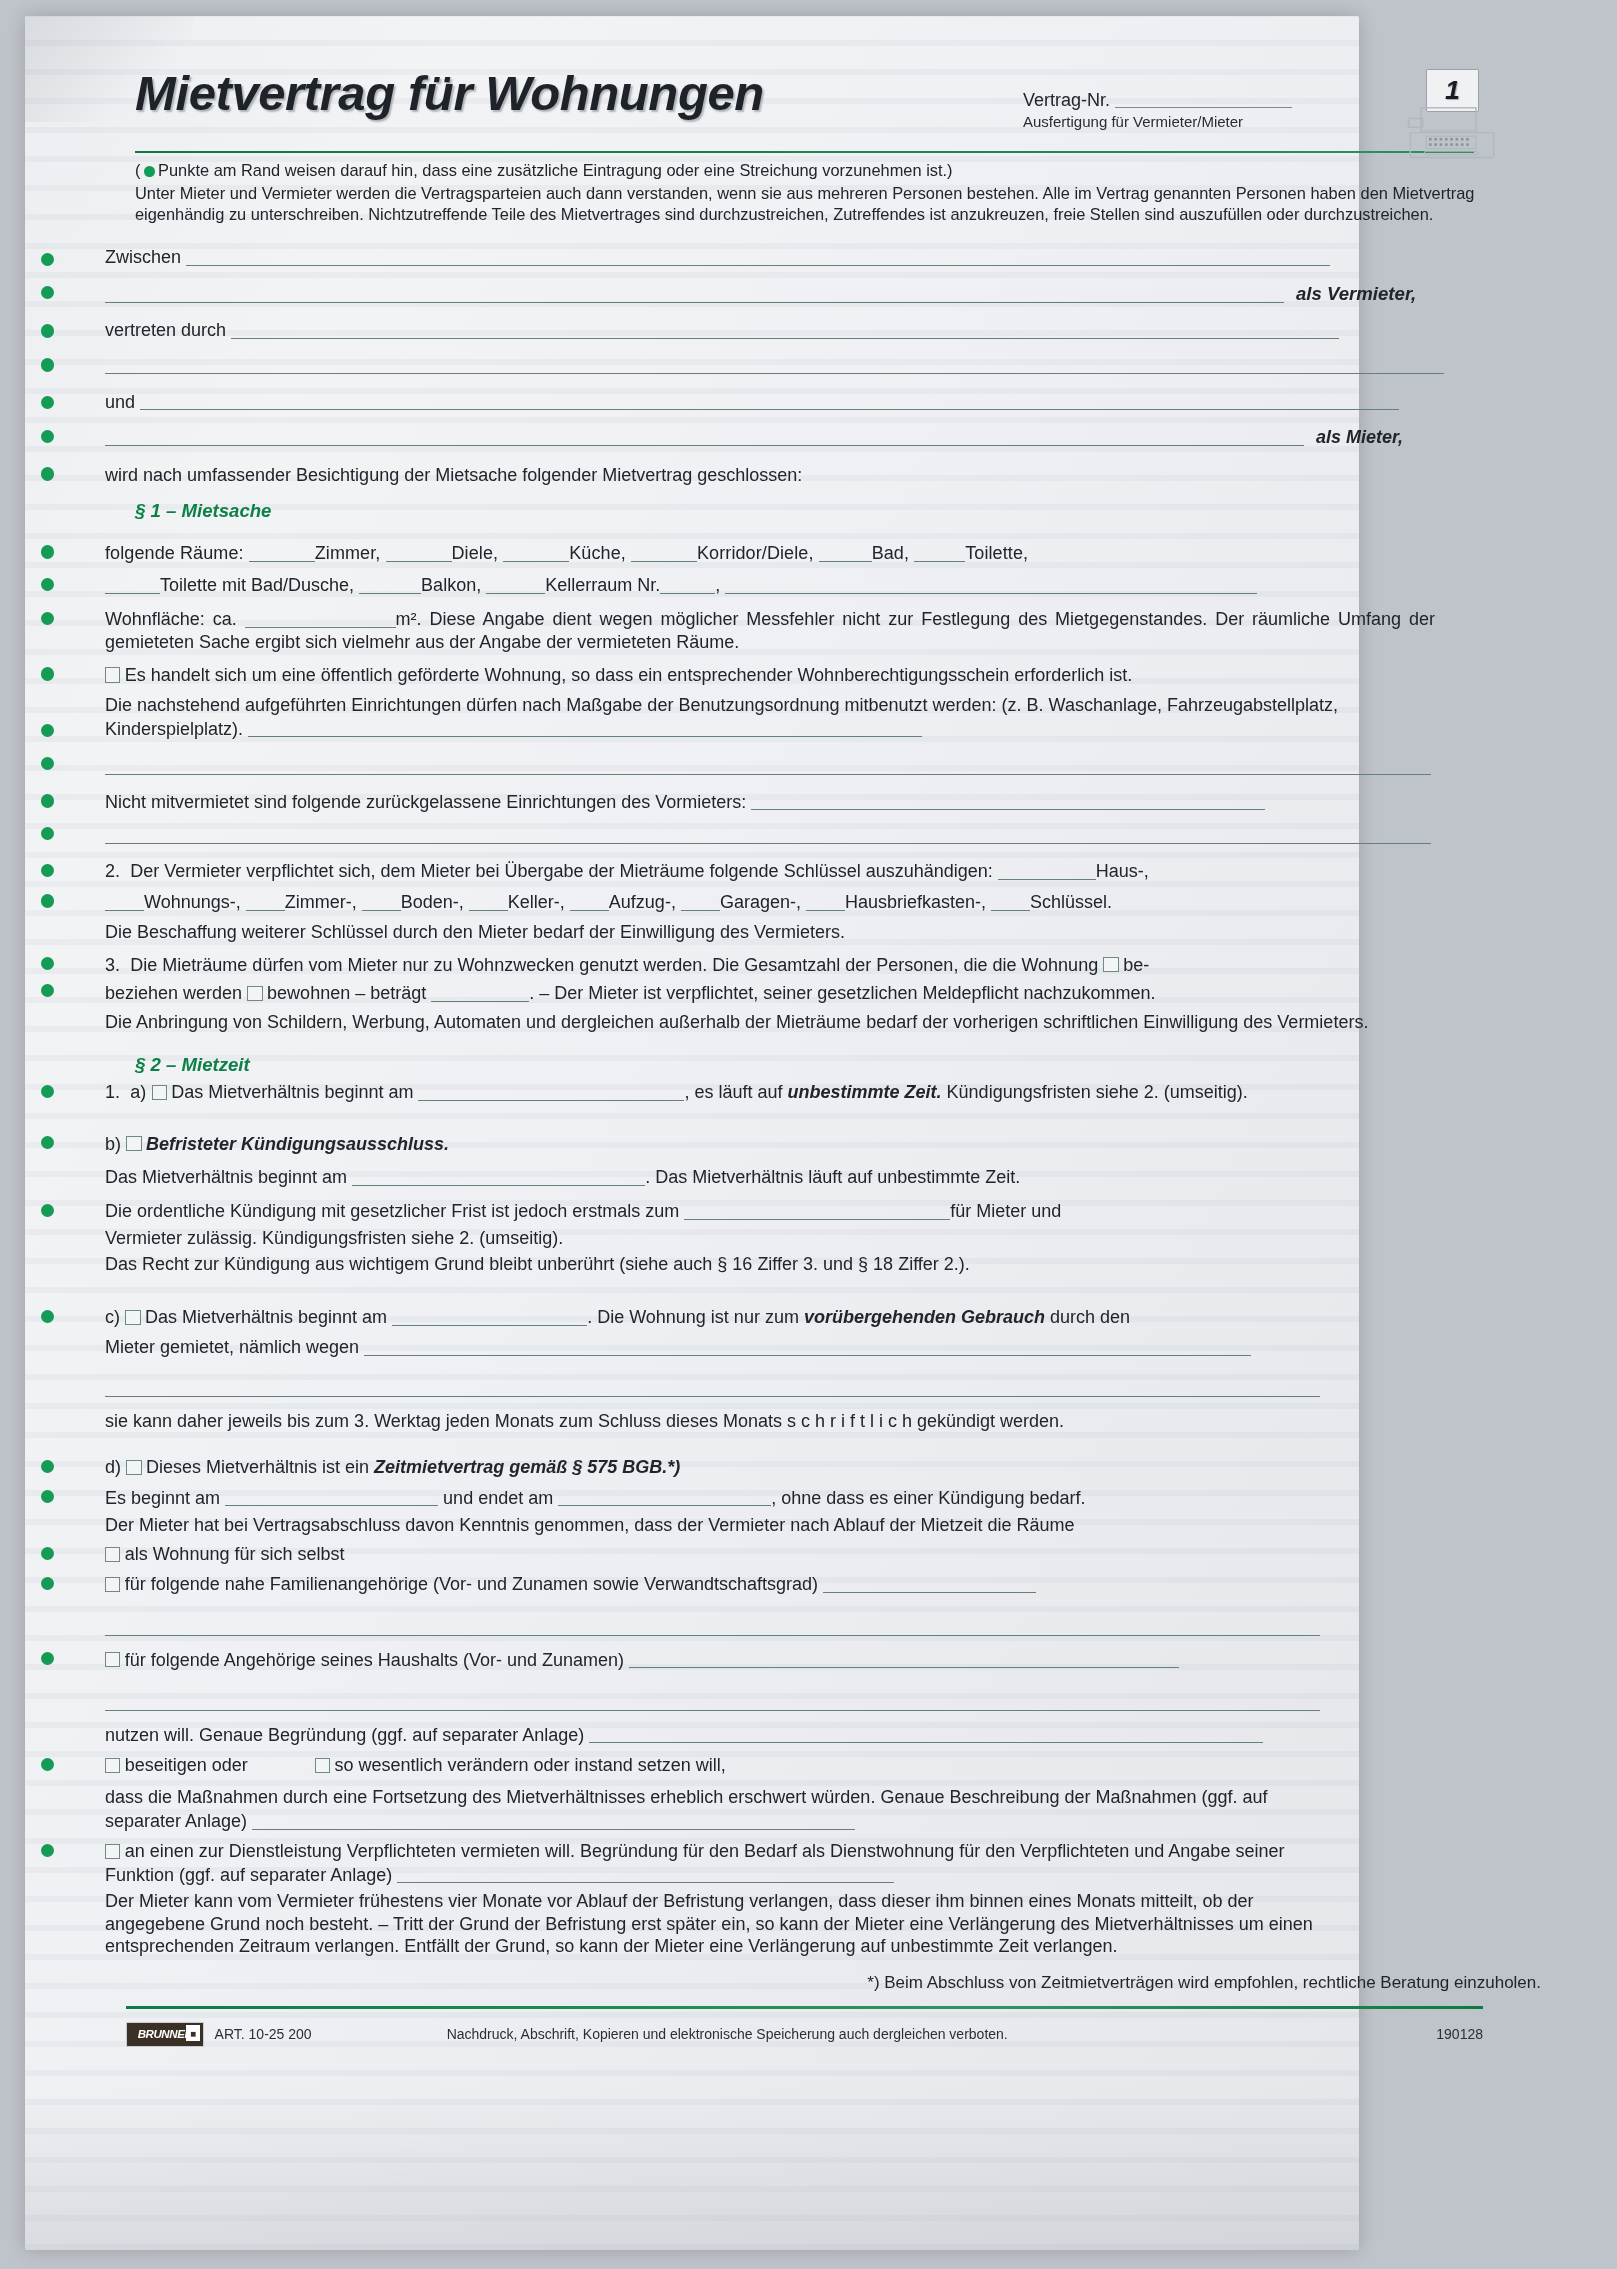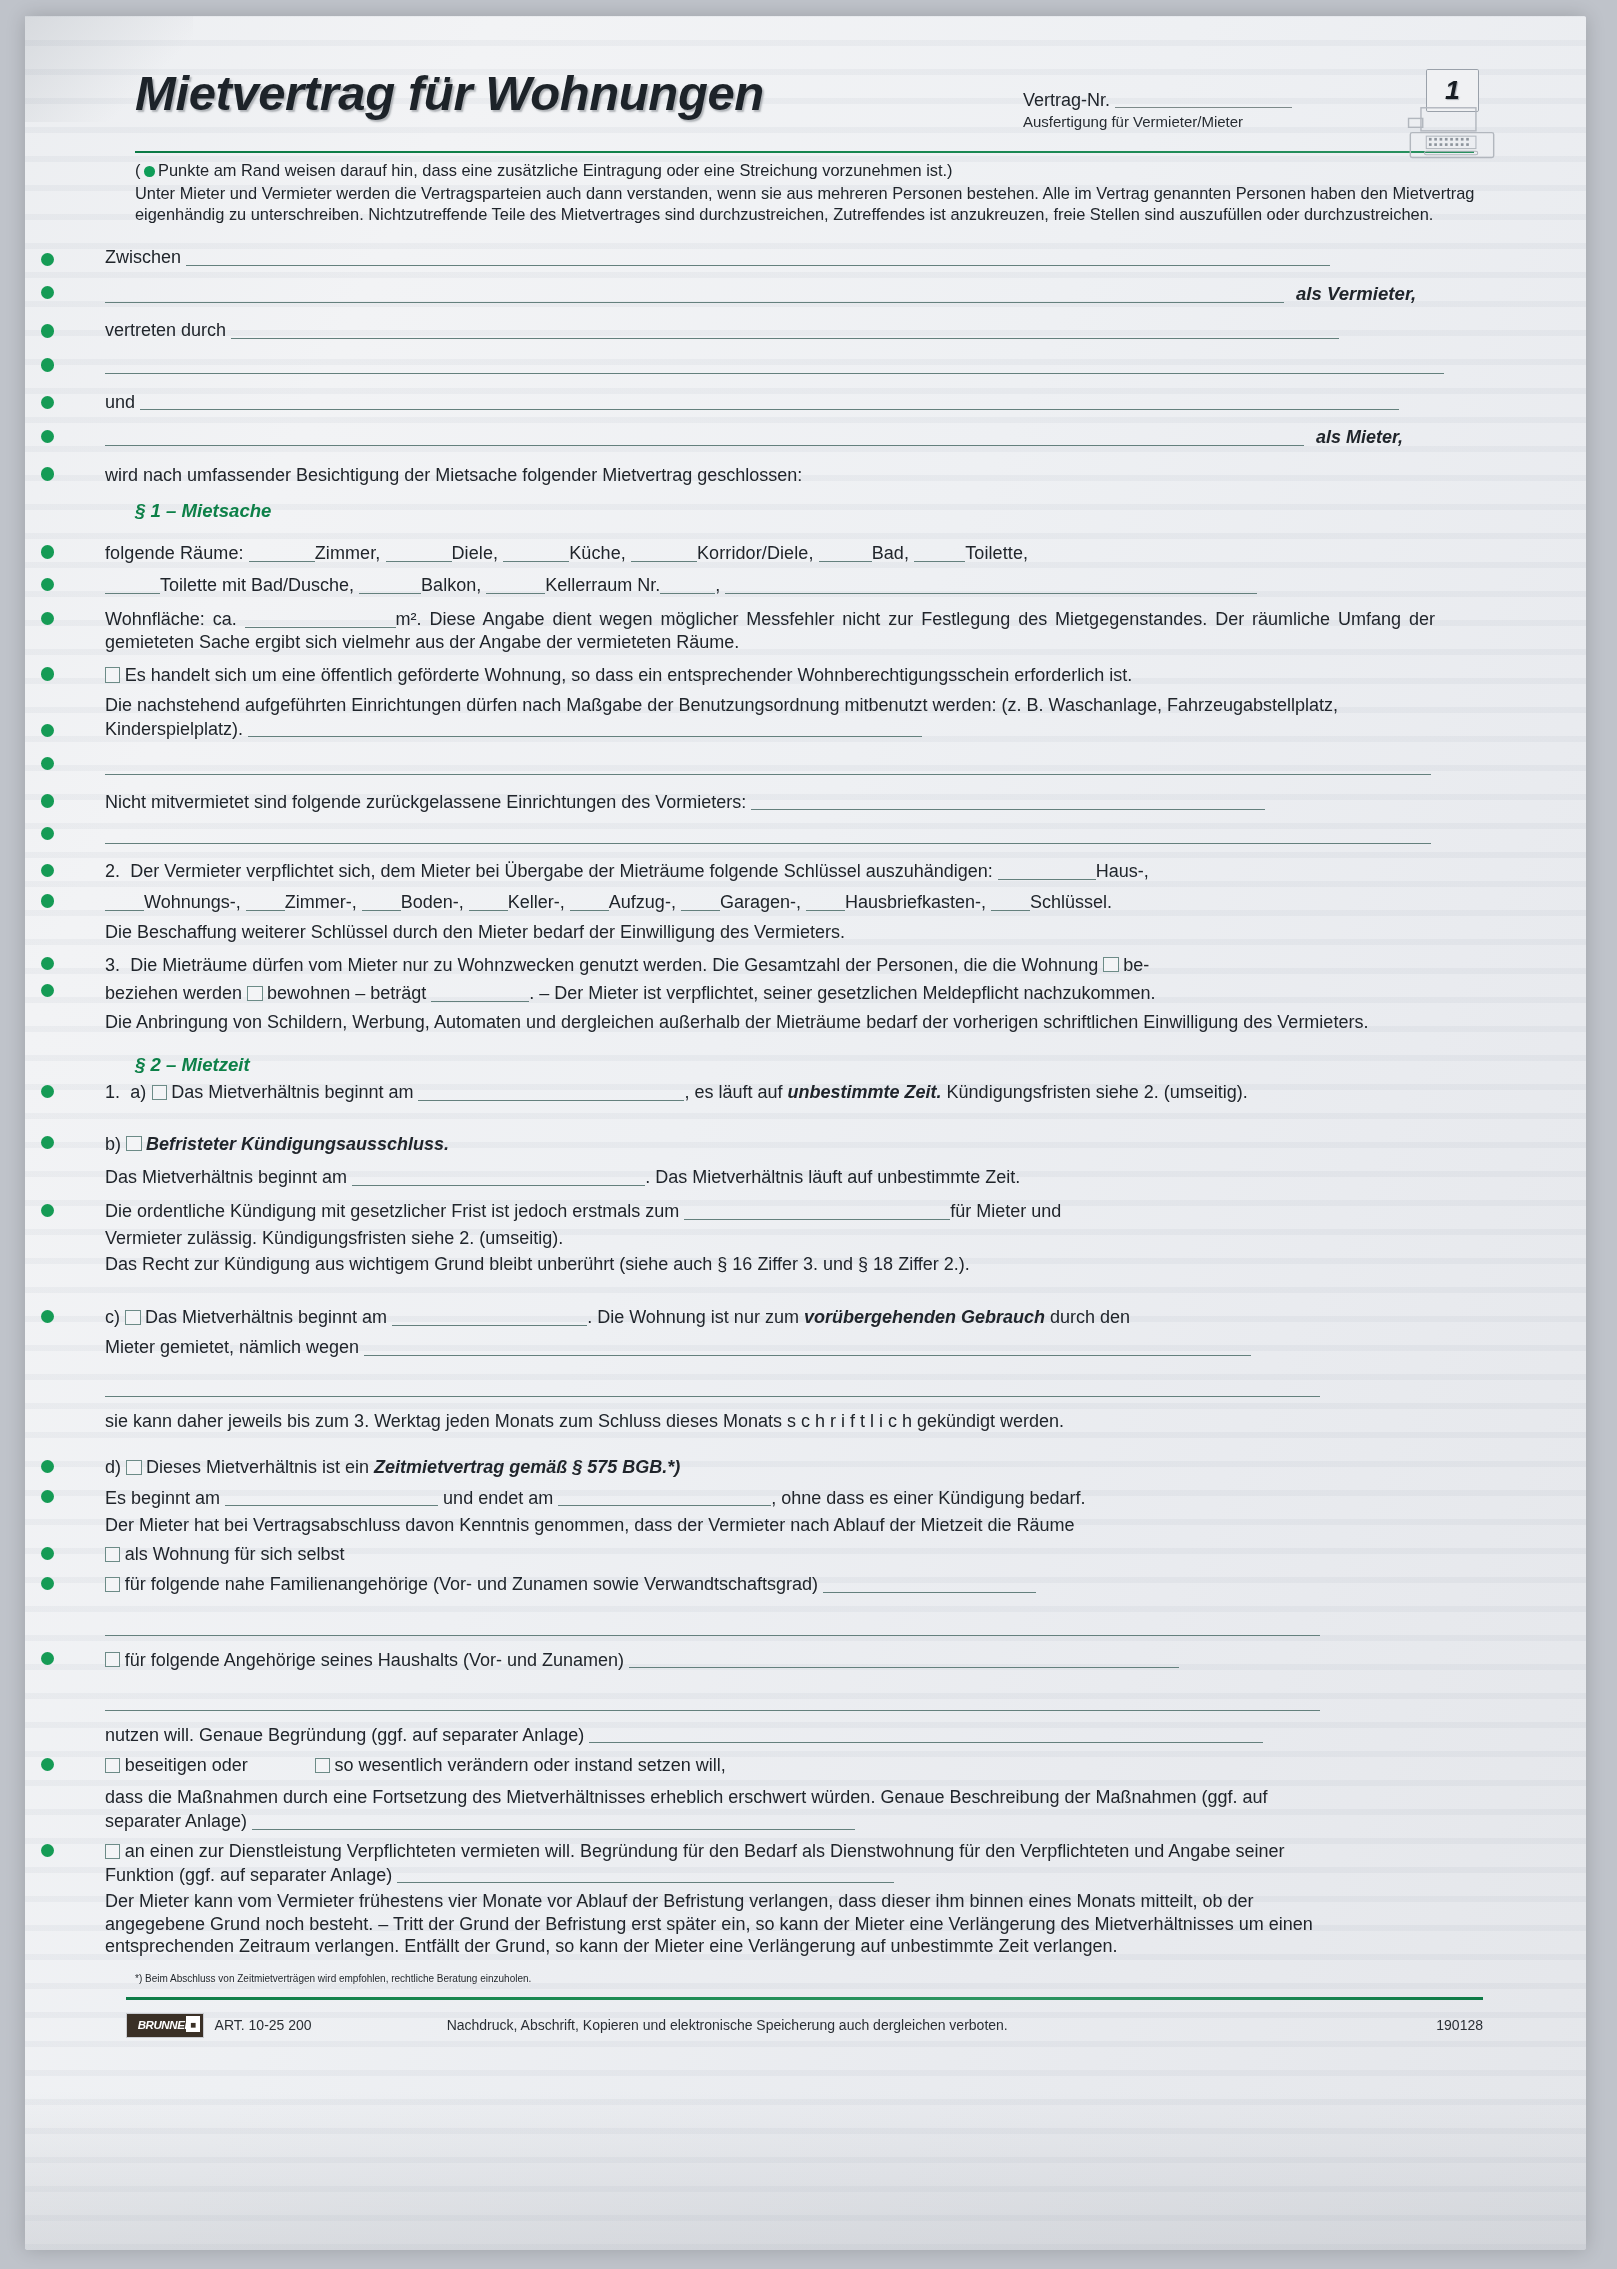--- a/index.html
+++ b/index.html
@@ -11,21 +11,21 @@
     position:relative;
     width:1617px;
     height:2270px;
     background:#bfc3ca;
     overflow:hidden;
   }
   
   .sheet{
     position:absolute;
     left:25px; top:16px;
-    width:1561px; height:2234px;
+    width:1334px; height:2234px;
     background:
       linear-gradient(115deg,#eceef1 0%,#f2f3f5 18%,#eef0f3 45%,#e9ebef 72%,#e4e6ea 100%);
     box-shadow:0 0 19.5px rgba(0,0,0,.18);
     border-radius:1.8px;
   }
   .sheet:before{
     
     content:"";
     position:absolute;left:0;top:0;width:168px;height:106px;
     background:linear-gradient(135deg,#d7dade 0%,rgba(236,238,241,0) 70%);
@@ -116,21 +116,21 @@
   }
   .ind1{margin-left:30px;}
   .ind2{margin-left:57px;}
   .ind3{margin-left:85px;}
 
   p.t{margin:0;padding:0;font-size:18px;line-height:1.30;}
   .gap-md{height:15px;}
 
   
   .foot{position:relative;margin-top:16px;}
-  .footnote{font-size:10px;margin-left:30px;color:#1f2429;}
+  .footnote{font-size:17px;margin-left:30px;color:#1f2429;text-align:right;}
   .foot-rule{
     margin:12.4px 0 0 21px;width:1357px;height:3.5px;
     background:linear-gradient(90deg,#0e7c47 0%,#1d8b53 35%,#2e9562 65%,#0d7a46 100%);
   }
   .foot-row{
     display:flex;align-items:center;margin:12.4px 0 0 21px;width:1357px;
     font-size:14px;color:#2a2f35;
   }
   .logo{
     width:76px;height:23px;background:#3a3026;border:1.8px solid #c9ccd1;

